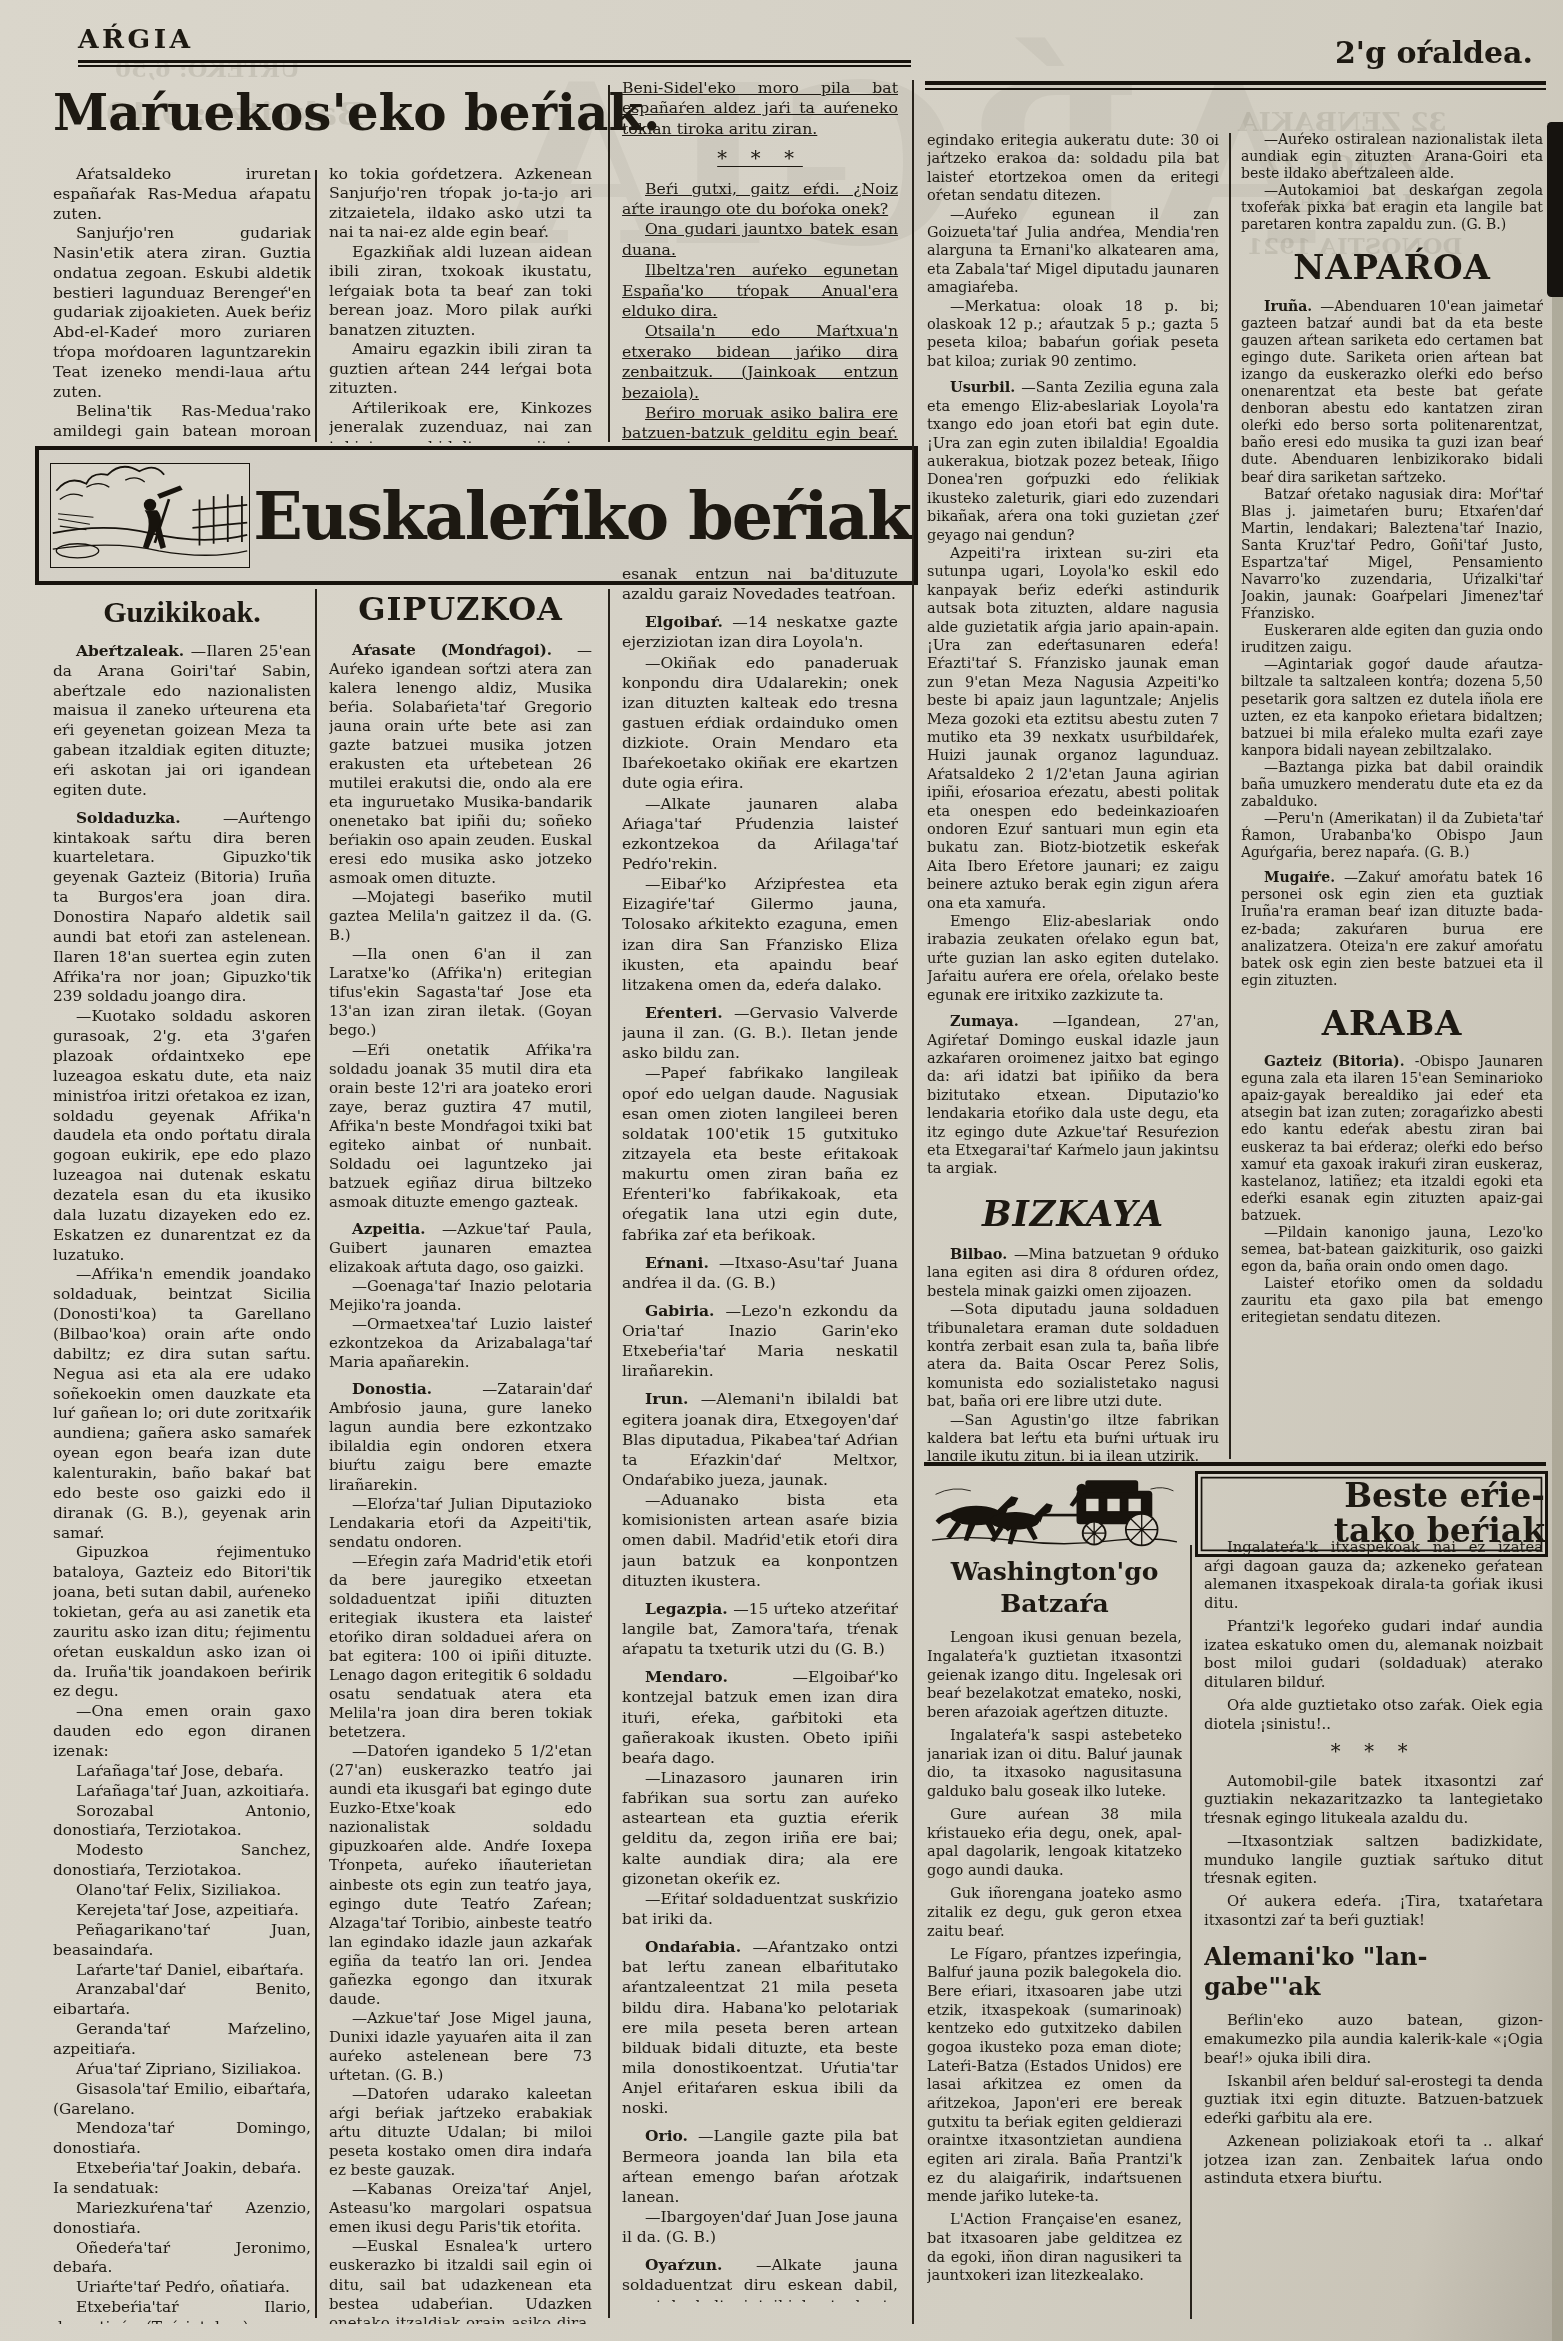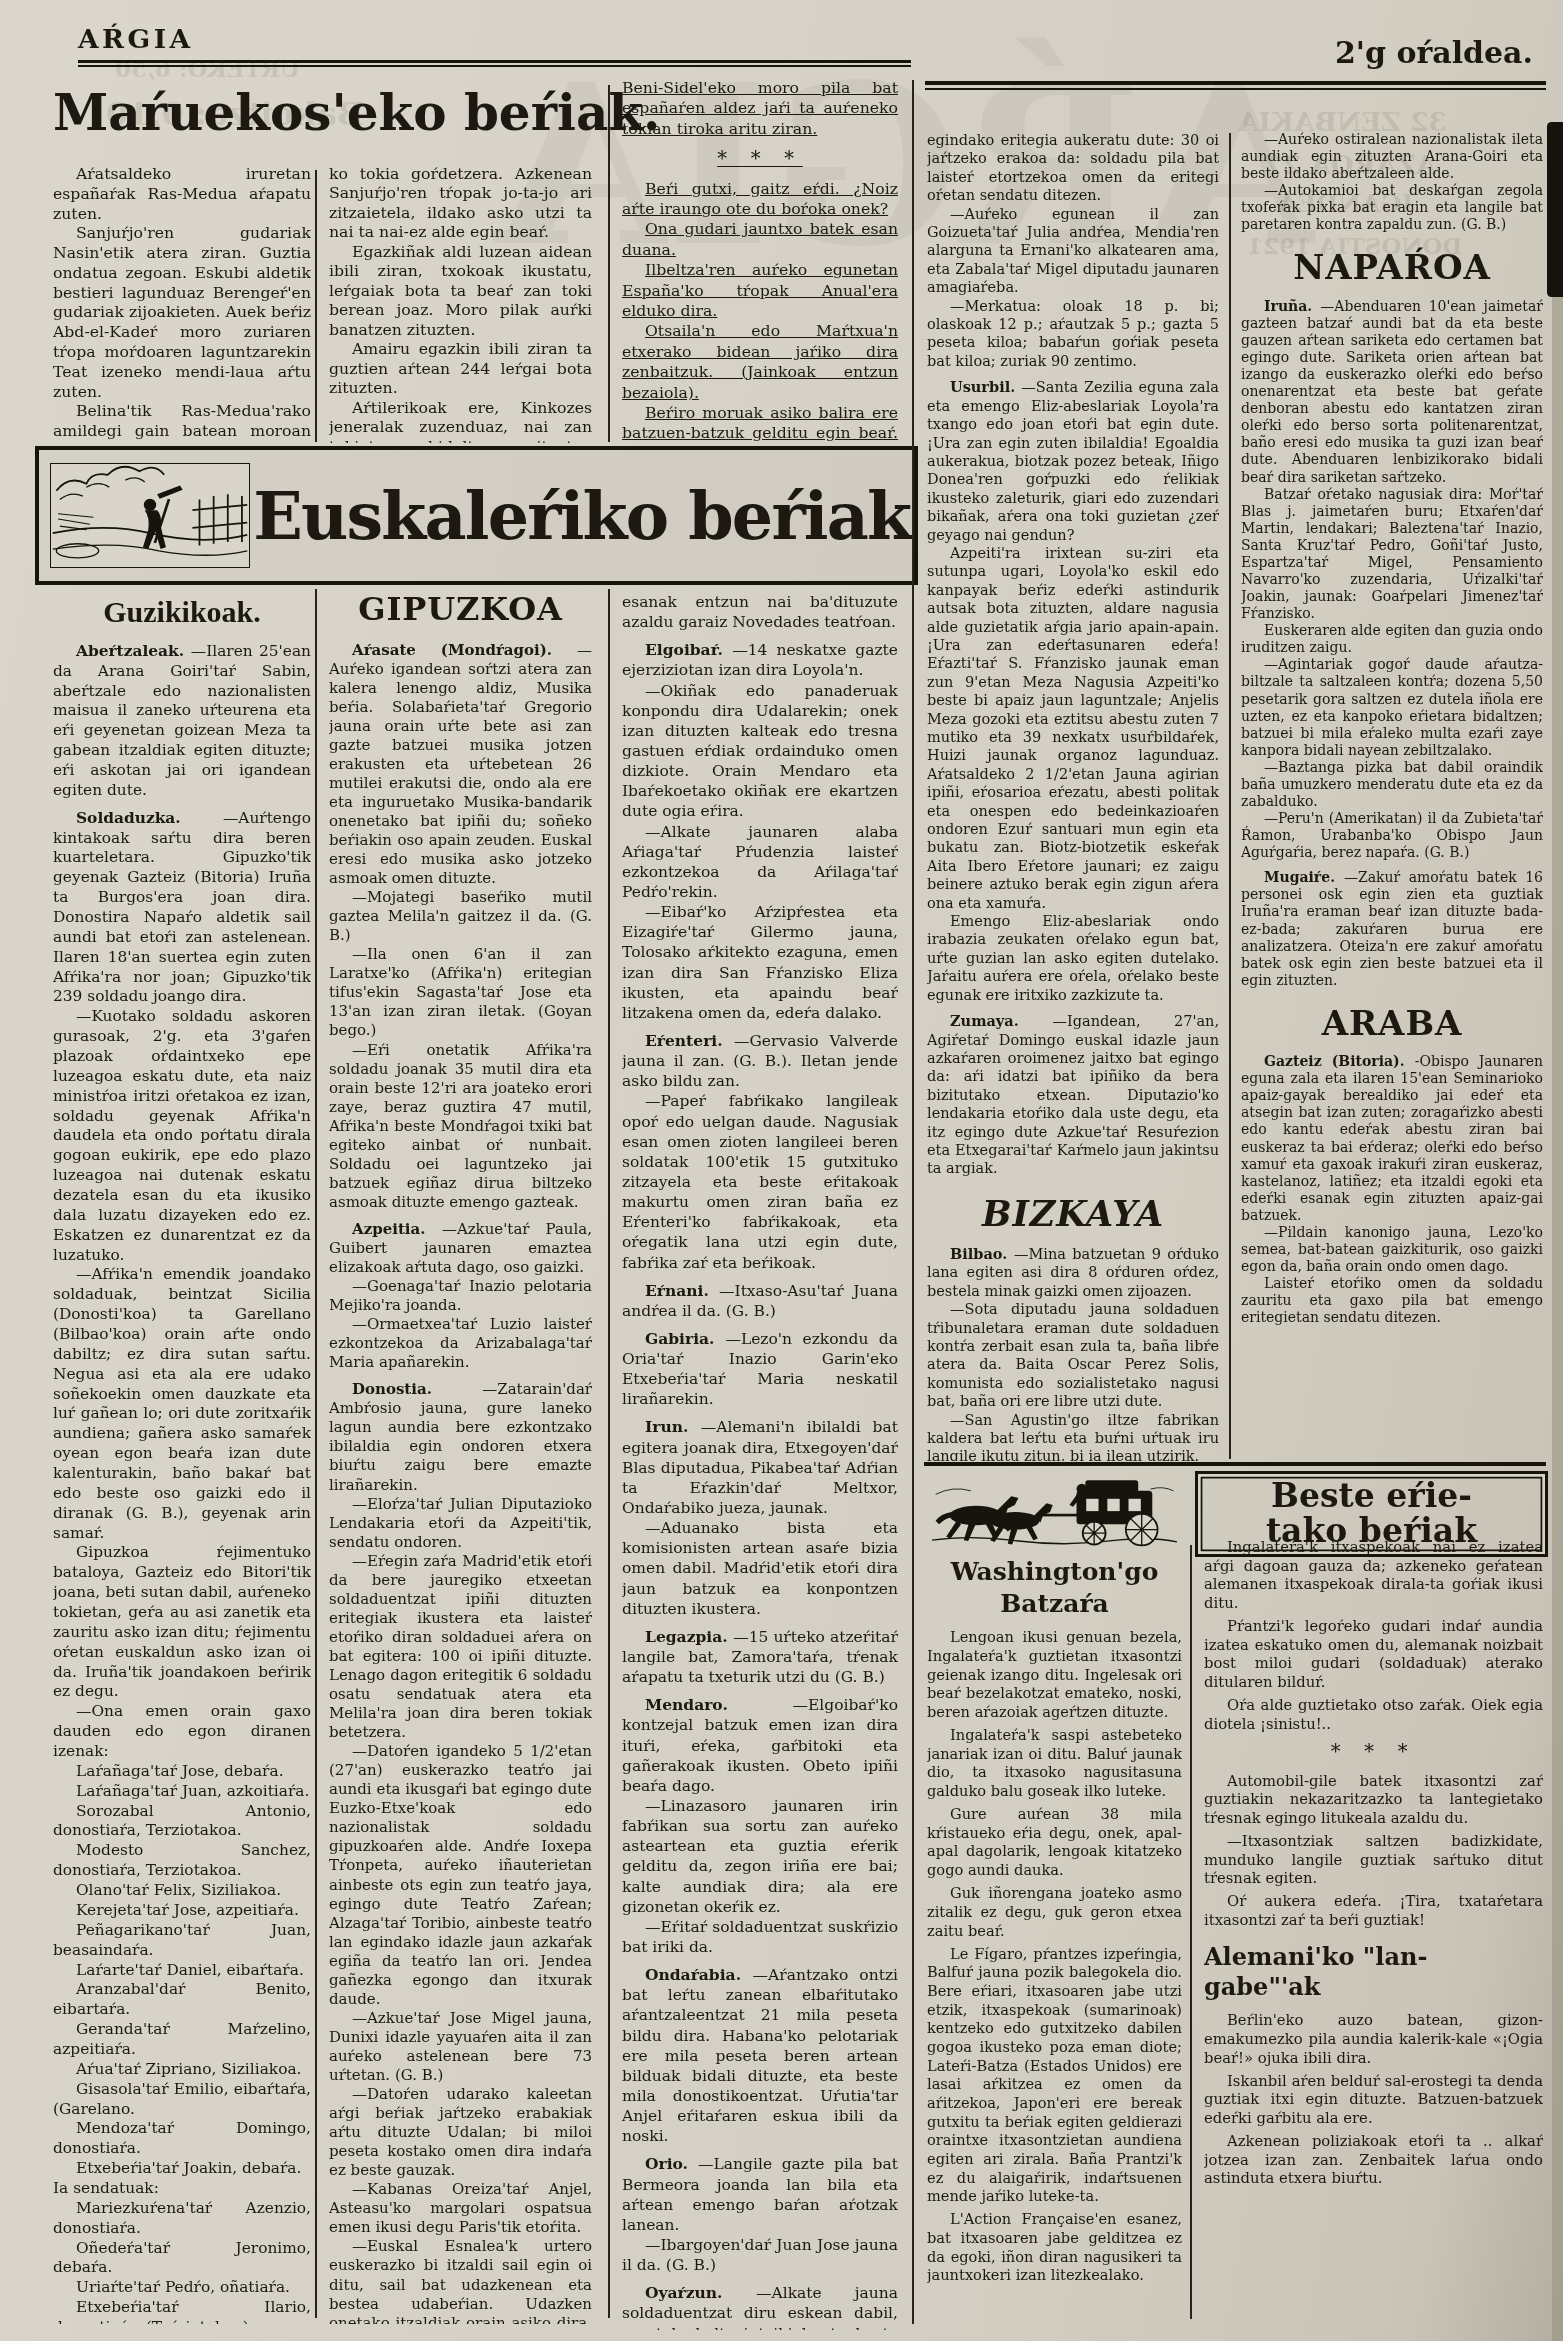--- a/index.html
+++ b/index.html
@@ -22,40 +22,40 @@
   .h1{text-align:center;font-weight:700;font-size:37px;margin:14px 0 8.8px;text-indent:0;letter-spacing:0.9px;}
   .h2{text-align:center;font-weight:700;font-size:26px;margin:8.8px 0 7px;text-indent:0;}
   .stars{text-align:center;font-size:19.5px;letter-spacing:8.8px;margin:7px 0;text-indent:0;}
   .mor1{left:53px;top:164px;width:258px;height:279px;font-size:15.7px;line-height:1.26;}
   .mor2{left:329px;top:164px;width:263px;height:279px;font-size:15.7px;line-height:1.24;}
   .mor3{left:622px;top:78px;width:276px;height:366px;font-size:15.7px;line-height:1.30;text-decoration:underline;}
   .colA{left:53px;top:589px;width:258px;height:1735px;font-size:15.4px;line-height:1.29;}
   .colA .h2{font-size:30px;margin:3.5px 0 10.6px;font-family:Liberation Serif, serif;}
   .colB{left:329px;top:584px;width:263px;height:1740px;font-size:15px;line-height:1.27;}
   .colB .h1{font-size:32px;margin:5.3px 0 10.6px;}
-  .colC{left:622px;top:592px;width:276px;height:1738px;font-size:15.5px;line-height:1.30;}
+  .colC{left:622px;top:564px;width:276px;height:1738px;font-size:15.5px;line-height:1.30;}
   .colD{left:927px;top:131px;width:292px;height:1330px;font-size:14.5px;line-height:1.27;}
   .colD .h1{font-size:35px;font-style:italic;}
   .colE{left:1241px;top:131px;width:302px;height:1330px;font-size:14px;line-height:1.22;}
   .colE .h1{font-size:34px;}
   .colD2{left:927px;top:1552px;width:255px;height:769px;font-size:14.6px;line-height:1.28;}
   .colD2 .h2{font-size:25px;margin:3.5px 0 8.8px;}
   .colE2{left:1204px;top:1538px;width:339px;height:783px;font-size:14.8px;line-height:1.26;}
   .colE2 .h2{font-size:24px;text-align:left;margin:12.4px 0 8.8px;}
   .colD2 .para,.colE2 .para{margin-bottom:4.4px;}
   .banner{position:absolute;left:35px;top:446px;width:875px;height:131px;border:4.4px solid #17130d;
           display:flex;align-items:center;background:rgba(0,0,0,0.02);}
   .banner-illo{width:198px;height:103px;margin-left:10.6px;border:1.8px solid #17130d;flex:none;background:#d9d5ca;}
   .banner-title{flex:1;text-align:center;font-weight:700;font-size:65px;letter-spacing:-1.8px;white-space:nowrap;}
   .bbox-rule{position:absolute;left:924px;top:1462px;width:622px;height:4.4px;background:#17130d;}
   .coach{position:absolute;left:930px;top:1475px;width:249px;height:74px;}
   .btitle{position:absolute;left:1195px;top:1471px;width:347px;height:80px;border:3.5px solid #17130d;
           box-shadow:inset 0 0 0 2.7px #d8d4c9,inset 0 0 0 4.4px #17130d;
           display:flex;flex-direction:column;justify-content:center;text-align:center;
-          font-weight:700;font-size:33px;line-height:1.06;}
+          font-weight:700;font-size:33px;line-height:1.06;align-items:flex-end;}
   .ghost{position:absolute;transform:scaleX(-1);opacity:.12;color:#4e4938;font-weight:700;white-space:nowrap;}
   .edge-black{position:absolute;right:0;top:122px;width:16px;height:175px;background:#16130f;border-radius:4.4px 0 0 4.4px;}
   .edge-gray{position:absolute;right:0;top:297px;width:11.5px;height:2045px;background:#96927f;opacity:.55;}
   svg{display:block;}
 </style>
 </head>
 <body>
 
 <div class="page">
 

